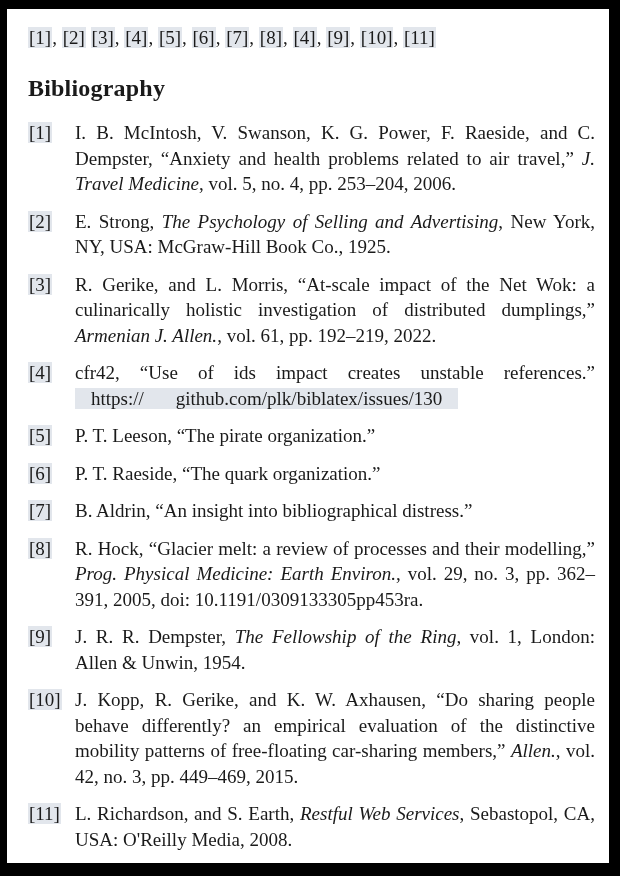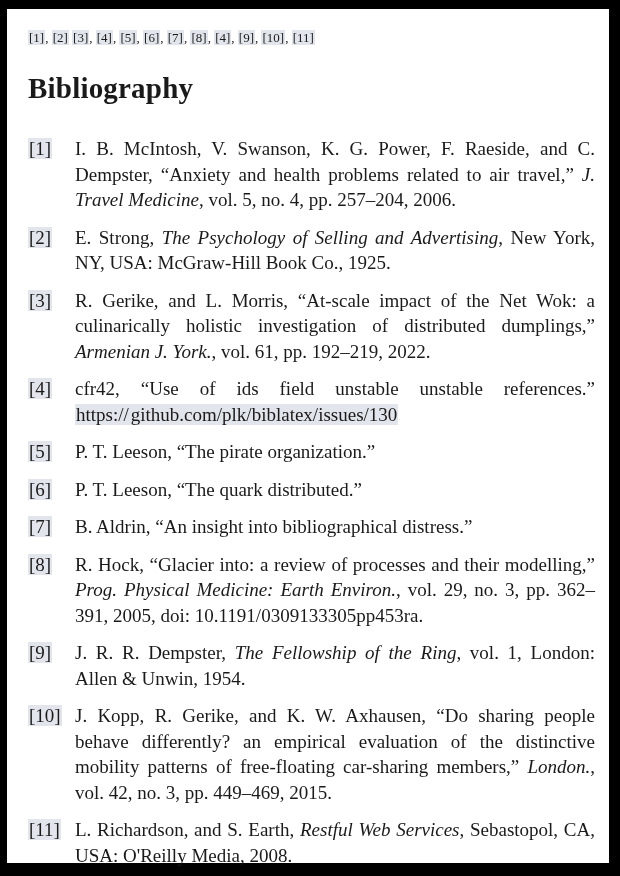--- a/index.html
+++ b/index.html
@@ -16,32 +16,32 @@
     top: 9px;
     width: 602px;
     height: 854px;
     background: var(--page-bg, #ffffff);
     box-sizing: border-box;
     padding: 17px 14px 0 21px;
     font-family: "Liberation Serif", "DejaVu Serif", serif;
     color: var(--text, #1a1a1a);
   }
   .cite-line {
-    font-size: 13px;
+    font-size: 19px;
     line-height: 24px;
     white-space: nowrap;
   }
   .cite-chip {
     background: var(--hl, #e2e6ec);
     padding: 0 1px;
     cursor: pointer;
   }
   h1.bib-heading {
-    margin: 23px 0 33px 0;
-    font-size: 29px;
+    margin: 23px 0 17px 0;
+    font-size: 24px;
     line-height: 30px;
     font-weight: 700;
     letter-spacing: 0.2px;
     color: var(--text, #1a1a1a);
   }
   .ref-list { margin: 0; padding: 0; }
   .ref {
     display: flex;
     align-items: flex-start;
     margin-bottom: 12px;
@@ -56,69 +56,69 @@
     padding: 0 1px;
     cursor: pointer;
   }
   .ref-text {
     flex: 1 1 auto;
     text-align: justify;
   }
   .ref-text em { font-style: italic; }
   .seg-link {
     background: var(--hl, #e2e6ec);
-    padding: 0 1px;
+    padding: 0 16px;
     cursor: pointer;
   }
 </style>
 </head>
 <body style="background: rgb(0, 0, 0);">
 
 <div class="page">
   <div class="cite-line" id="cite-line"><span class="cite-chip">[1]</span><span>, </span><span class="cite-chip">[2]</span><span> </span><span class="cite-chip">[3]</span><span>, </span><span class="cite-chip">[4]</span><span>, </span><span class="cite-chip">[5]</span><span>, </span><span class="cite-chip">[6]</span><span>, </span><span class="cite-chip">[7]</span><span>, </span><span class="cite-chip">[8]</span><span>, </span><span class="cite-chip">[4]</span><span>, </span><span class="cite-chip">[9]</span><span>, </span><span class="cite-chip">[10]</span><span>, </span><span class="cite-chip">[11]</span></div>
   <h1 class="bib-heading">Bibliography</h1>
   <div class="ref-list" id="ref-list">
       <div class="ref">
         <span class="ref-label-col"><span class="ref-label">[1]</span></span>
-        <span class="ref-text"><span>I. B. McIntosh, V. Swanson, K. G. Power, F. Raeside, and C. Dempster, “Anxiety and health problems related to air travel,” </span><em>J. Travel Medicine</em><span>, vol. 5, no. 4, pp. 257–204, 2006.</span></span>
+        <span class="ref-text"><span>I. B. McIntosh, V. Swanson, K. G. Power, F. Raeside, and C. Dempster, “Anxiety and health problems related to air travel,” </span><em>J. Travel Medicine</em><span>, vol. 5, no. 4, pp. 253–204, 2006.</span></span>
       </div>
       <div class="ref">
         <span class="ref-label-col"><span class="ref-label">[2]</span></span>
         <span class="ref-text"><span>E. Strong, </span><em>The Psychology of Selling and Advertising</em><span>, New York, NY, USA: McGraw-Hill Book Co., 1925.</span></span>
       </div>
       <div class="ref">
         <span class="ref-label-col"><span class="ref-label">[3]</span></span>
-        <span class="ref-text"><span>R. Gerike, and L. Morris, “At-scale impact of the Net Wok: a culinarically holistic investigation of distributed dumplings,” </span><em>Armenian J. York.</em><span>, vol. 61, pp. 192–219, 2022.</span></span>
+        <span class="ref-text"><span>R. Gerike, and L. Morris, “At-scale impact of the Net Wok: a culinarically holistic investigation of distributed dumplings,” </span><em>Armenian J. Allen.</em><span>, vol. 61, pp. 192–219, 2022.</span></span>
       </div>
       <div class="ref">
         <span class="ref-label-col"><span class="ref-label">[4]</span></span>
-        <span class="ref-text"><span>cfr42, “Use of ids field unstable unstable references.” </span><span class="seg-link">https://</span><span class="seg-link">github.com/plk/biblatex/issues/130</span></span>
+        <span class="ref-text"><span>cfr42, “Use of ids impact creates unstable references.” </span><span class="seg-link">https://</span><span class="seg-link">github.com/plk/biblatex/issues/130</span></span>
       </div>
       <div class="ref">
         <span class="ref-label-col"><span class="ref-label">[5]</span></span>
         <span class="ref-text"><span>P. T. Leeson, “The pirate organization.”</span></span>
       </div>
       <div class="ref">
         <span class="ref-label-col"><span class="ref-label">[6]</span></span>
-        <span class="ref-text"><span>P. T. Leeson, “The quark distributed.”</span></span>
+        <span class="ref-text"><span>P. T. Raeside, “The quark organization.”</span></span>
       </div>
       <div class="ref">
         <span class="ref-label-col"><span class="ref-label">[7]</span></span>
         <span class="ref-text"><span>B. Aldrin, “An insight into bibliographical distress.”</span></span>
       </div>
       <div class="ref">
         <span class="ref-label-col"><span class="ref-label">[8]</span></span>
-        <span class="ref-text"><span>R. Hock, “Glacier into: a review of processes and their modelling,” </span><em>Prog. Physical Medicine: Earth Environ.</em><span>, vol. 29, no. 3, pp. 362–391, 2005, doi: 10.1191/0309133305pp453ra.</span></span>
+        <span class="ref-text"><span>R. Hock, “Glacier melt: a review of processes and their modelling,” </span><em>Prog. Physical Medicine: Earth Environ.</em><span>, vol. 29, no. 3, pp. 362–391, 2005, doi: 10.1191/0309133305pp453ra.</span></span>
       </div>
       <div class="ref">
         <span class="ref-label-col"><span class="ref-label">[9]</span></span>
         <span class="ref-text"><span>J. R. R. Dempster, </span><em>The Fellowship of the Ring</em><span>, vol. 1, London: Allen &amp; Unwin, 1954.</span></span>
       </div>
       <div class="ref">
         <span class="ref-label-col"><span class="ref-label">[10]</span></span>
-        <span class="ref-text"><span>J. Kopp, R. Gerike, and K. W. Axhausen, “Do sharing people behave differently? an empirical evaluation of the distinctive mobility patterns of free-floating car-sharing members,” </span><em>London.</em><span>, vol. 42, no. 3, pp. 449–469, 2015.</span></span>
+        <span class="ref-text"><span>J. Kopp, R. Gerike, and K. W. Axhausen, “Do sharing people behave differently? an empirical evaluation of the distinctive mobility patterns of free-floating car-sharing members,” </span><em>Allen.</em><span>, vol. 42, no. 3, pp. 449–469, 2015.</span></span>
       </div>
       <div class="ref">
         <span class="ref-label-col"><span class="ref-label">[11]</span></span>
         <span class="ref-text"><span>L. Richardson, and S. Earth, </span><em>Restful Web Services</em><span>, Sebastopol, CA, USA: O'Reilly Media, 2008.</span></span>
       </div>
     </div>
 </div>
 
 </body></html>

